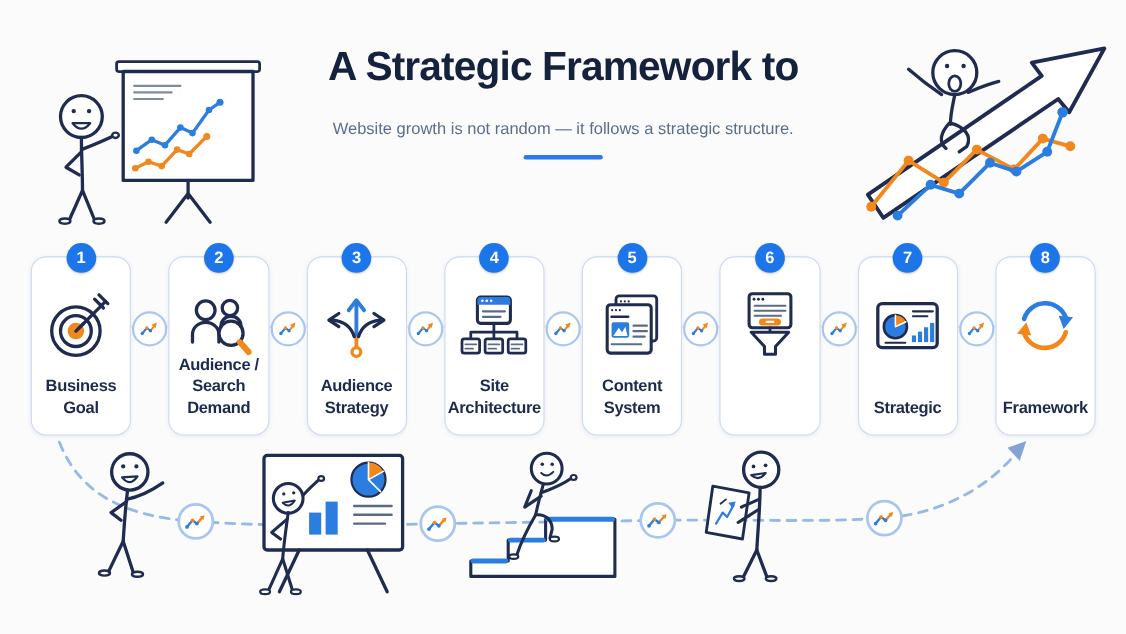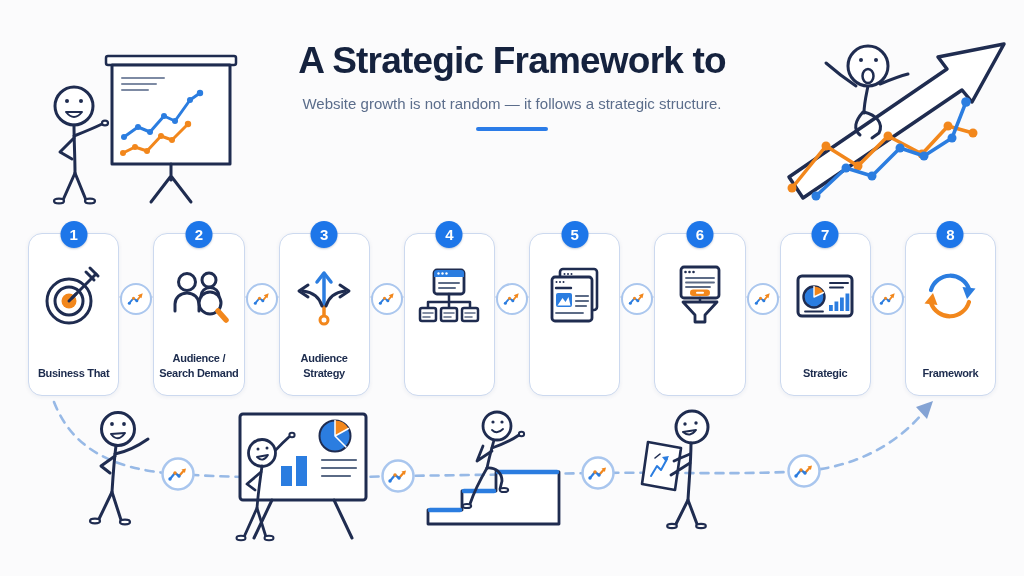--- a/index.html
+++ b/index.html
@@ -9,21 +9,21 @@
     font-family:"Liberation Sans","DejaVu Sans",sans-serif;
     color:#16233f;
   }
   
   .header{position:absolute;top:0;left:0;right:0;text-align:center;}
   .title{
     margin:40px 0 4px 0;font-size:37px;line-height:1.14;font-weight:bold;
     letter-spacing:-0.8px;color:#15223e;
   }
   .subtitle{
-    margin:13px 0 0 0;font-size:15px;color:#5b6d8b;font-weight:normal;
+    margin:27px 0 0 0;font-size:15px;color:#5b6d8b;font-weight:normal;
   }
   .title-underline{
     width:72px;height:4px;background:#2b7ce8;border-radius:2px;margin:15px auto 0;
   }
   .illus{position:absolute;}
   .illus-left{left:22px;top:40px;}
   .illus-right{right:8px;top:16px;}
   
   .steps-row{
     position:absolute;left:28px;right:28px;top:233px;height:163px;
@@ -37,21 +37,21 @@
   }
   .step-badge{
     position:absolute;top:-13px;left:50%;transform:translateX(-50%);
     width:27px;height:27px;border-radius:50%;background:#1d76e9;
     color:#fff;font-size:15px;font-weight:bold;line-height:27px;text-align:center;
     box-shadow:0 1px 2px rgba(20,50,110,.25);
   }
   .step-icon{position:absolute;top:30px;left:50%;transform:translateX(-50%);}
   .step-label{
     position:absolute;bottom:15px;left:2px;right:2px;text-align:center;
-    font-size:11px;font-weight:bold;letter-spacing:-0.3px;
+    font-size:15px;font-weight:bold;letter-spacing:-0.3px;
     line-height:1.3;color:#1c2b4d;
   }
   .connector{flex:0 0 34px;position:relative;z-index:0;}
   .connector::before{
     content:"";position:absolute;top:63px;left:-8px;right:-8px;height:2px;
     background:#dde6f4;
   }
   .connector-circle{
     position:absolute;top:50px;left:50%;transform:translateX(-50%);
     width:28px;height:28px;border-radius:50%;background:#fff;
@@ -154,21 +154,21 @@
   <div class="step-card">
     <div class="step-badge">1</div>
     <svg class="step-icon" width="64" height="64" viewBox="0 0 64 64" fill="none" stroke-linecap="round" stroke-linejoin="round">
       <circle cx="27" cy="37" r="22" stroke="#1f2c50" stroke-width="3"></circle>
       <circle cx="27" cy="37" r="14" stroke="#1f2c50" stroke-width="3"></circle>
       <circle cx="27" cy="37" r="7.5" fill="#f2871c"></circle>
       <path d="M30,34 L54,10" stroke="#1f2c50" stroke-width="3"></path>
       <path d="M48,4 L56,12 M44,8 L52,16" stroke="#1f2c50" stroke-width="3"></path>
       <path d="M27,37 L34,30" stroke="#1f2c50" stroke-width="3"></path>
     </svg>
-    <div class="step-label">Business That</div>
+    <div class="step-label">Business Goal</div>
   </div>
 
   <div class="connector">
     <div class="connector-circle">
       <svg width="20" height="20" viewBox="0 0 24 24" fill="none" stroke-linecap="round">
         <path d="M4,17 L9,11 L13,14" stroke="#2b7de0" stroke-width="2.2"></path>
         <path d="M13,14 L17,9" stroke="#f2871c" stroke-width="2.2"></path>
         <circle cx="4" cy="17" r="1.8" fill="#2b7de0"></circle>
           <circle cx="9" cy="11" r="1.8" fill="#f2871c"></circle>
           <circle cx="13" cy="14" r="1.8" fill="#2b7de0"></circle>
@@ -239,20 +239,21 @@
       <circle cx="21.5" cy="9.5" r="1.2" fill="#fff"></circle>
         <circle cx="25.5" cy="9.5" r="1.2" fill="#fff"></circle>
         <circle cx="29.5" cy="9.5" r="1.2" fill="#fff"></circle>
       <path d="M22,19 H42 M22,24 H38" stroke="#5c6b86" stroke-width="2"></path>
       <path d="M32,30 V38 M11,38 H53 M11,38 V44 M32,38 V44 M53,38 V44" stroke="#1f2c50" stroke-width="2.5"></path>
       <rect x="3" y="44" width="16" height="13" rx="2" fill="#fff" stroke="#1f2c50" stroke-width="2.5"></rect>
       <rect x="24" y="44" width="16" height="13" rx="2" fill="#fff" stroke="#1f2c50" stroke-width="2.5"></rect>
       <rect x="45" y="44" width="16" height="13" rx="2" fill="#fff" stroke="#1f2c50" stroke-width="2.5"></rect>
       <path d="M6,49 H16 M6,53 H13 M27,49 H37 M27,53 H34 M48,49 H58 M48,53 H55" stroke="#5c6b86" stroke-width="1.6"></path>
     </svg>
+    <div class="step-label">Site Architecture</div>
   </div>
 
   <div class="connector">
     <div class="connector-circle">
       <svg width="20" height="20" viewBox="0 0 24 24" fill="none" stroke-linecap="round">
         <path d="M4,17 L9,11 L13,14" stroke="#2b7de0" stroke-width="2.2"></path>
         <path d="M13,14 L17,9" stroke="#f2871c" stroke-width="2.2"></path>
         <circle cx="4" cy="17" r="1.8" fill="#2b7de0"></circle>
           <circle cx="9" cy="11" r="1.8" fill="#f2871c"></circle>
           <circle cx="13" cy="14" r="1.8" fill="#2b7de0"></circle>
@@ -271,20 +272,21 @@
       <rect x="9" y="13" width="40" height="44" rx="3" fill="#fff" stroke="#1f2c50" stroke-width="2.8"></rect>
       <circle cx="13.5" cy="18" r="1" fill="#1f2c50"></circle>
         <circle cx="17" cy="18" r="1" fill="#1f2c50"></circle>
         <circle cx="20.5" cy="18" r="1" fill="#1f2c50"></circle>
       <path d="M13,24 H28" stroke="#1f2c50" stroke-width="2.4"></path>
       <rect x="13" y="29" width="16" height="14" rx="2" fill="#2b7de0"></rect>
       <path d="M14.5,41.5 L19.5,34 L22.5,38 L25.5,33 L27.5,41.5 Z" fill="#fff"></path>
       <path d="M33,32 H45 M33,37 H45 M33,42 H43" stroke="#5c6b86" stroke-width="2.2"></path>
       <path d="M13,49 H40" stroke="#5c6b86" stroke-width="1.8"></path>
     </svg>
+    <div class="step-label">Content System</div>
   </div>
 
   <div class="connector">
     <div class="connector-circle">
       <svg width="20" height="20" viewBox="0 0 24 24" fill="none" stroke-linecap="round">
         <path d="M4,17 L9,11 L13,14" stroke="#2b7de0" stroke-width="2.2"></path>
         <path d="M13,14 L17,9" stroke="#f2871c" stroke-width="2.2"></path>
         <circle cx="4" cy="17" r="1.8" fill="#2b7de0"></circle>
           <circle cx="9" cy="11" r="1.8" fill="#f2871c"></circle>
           <circle cx="13" cy="14" r="1.8" fill="#2b7de0"></circle>

